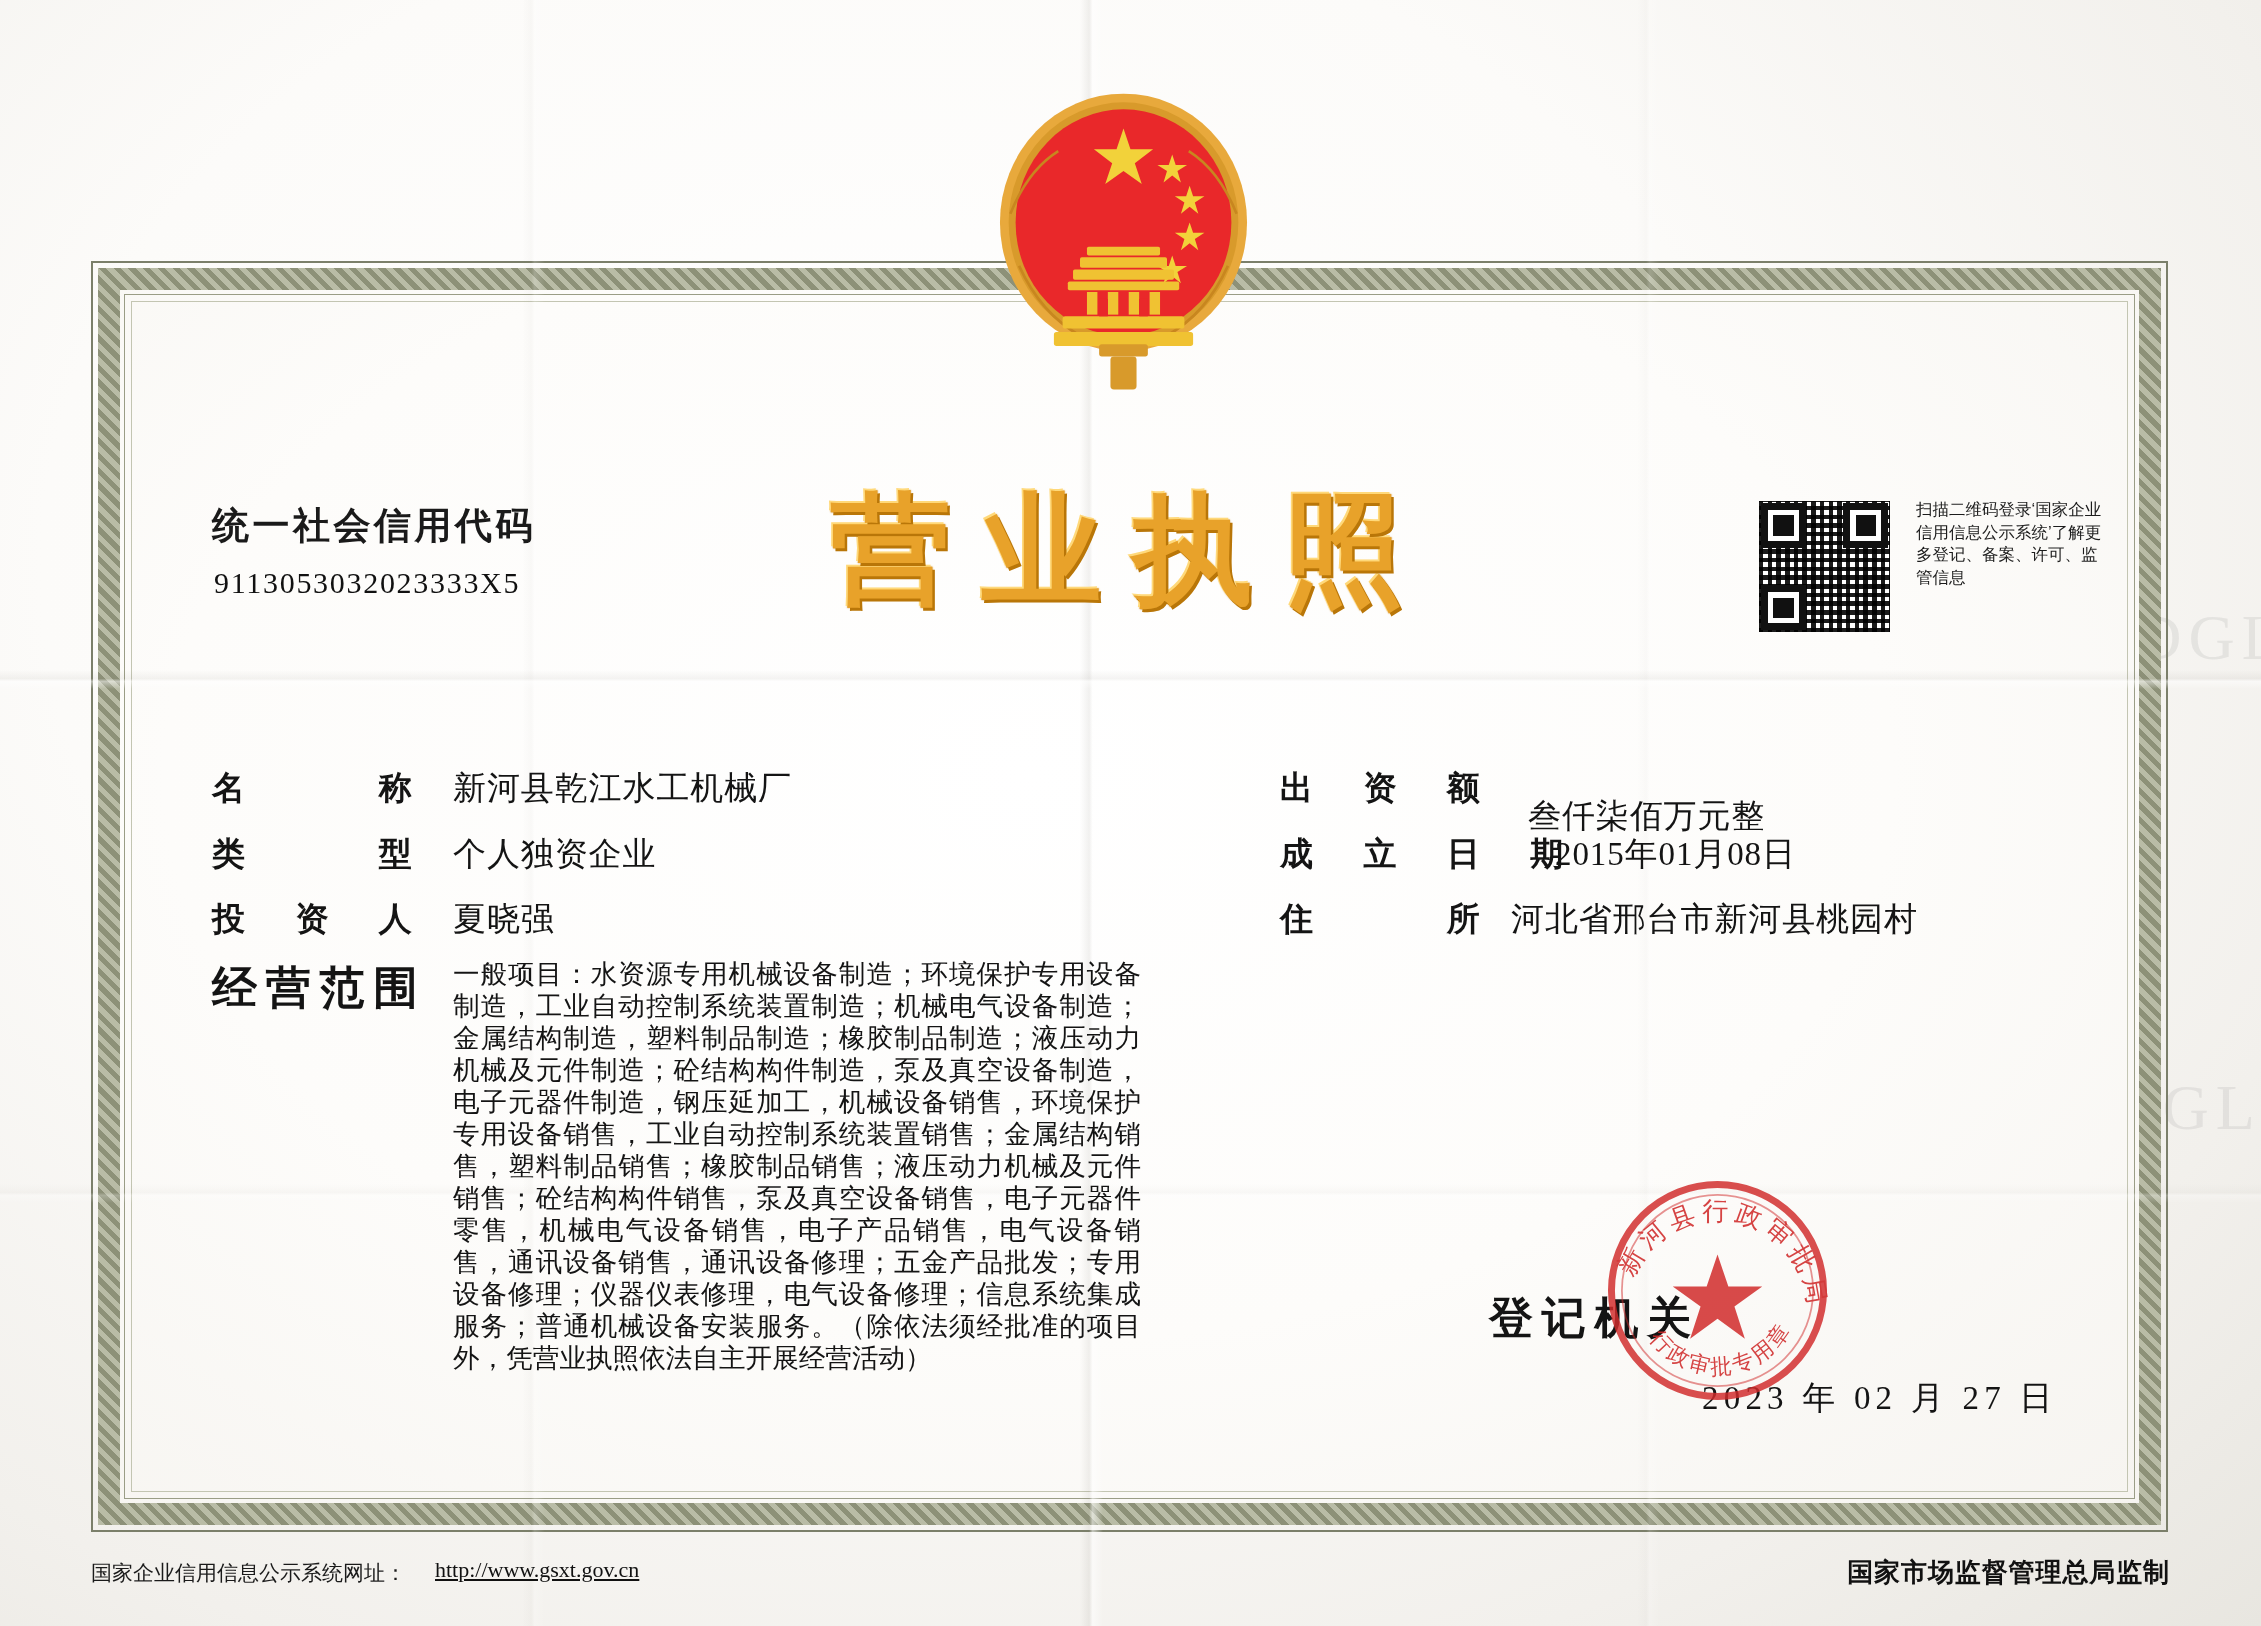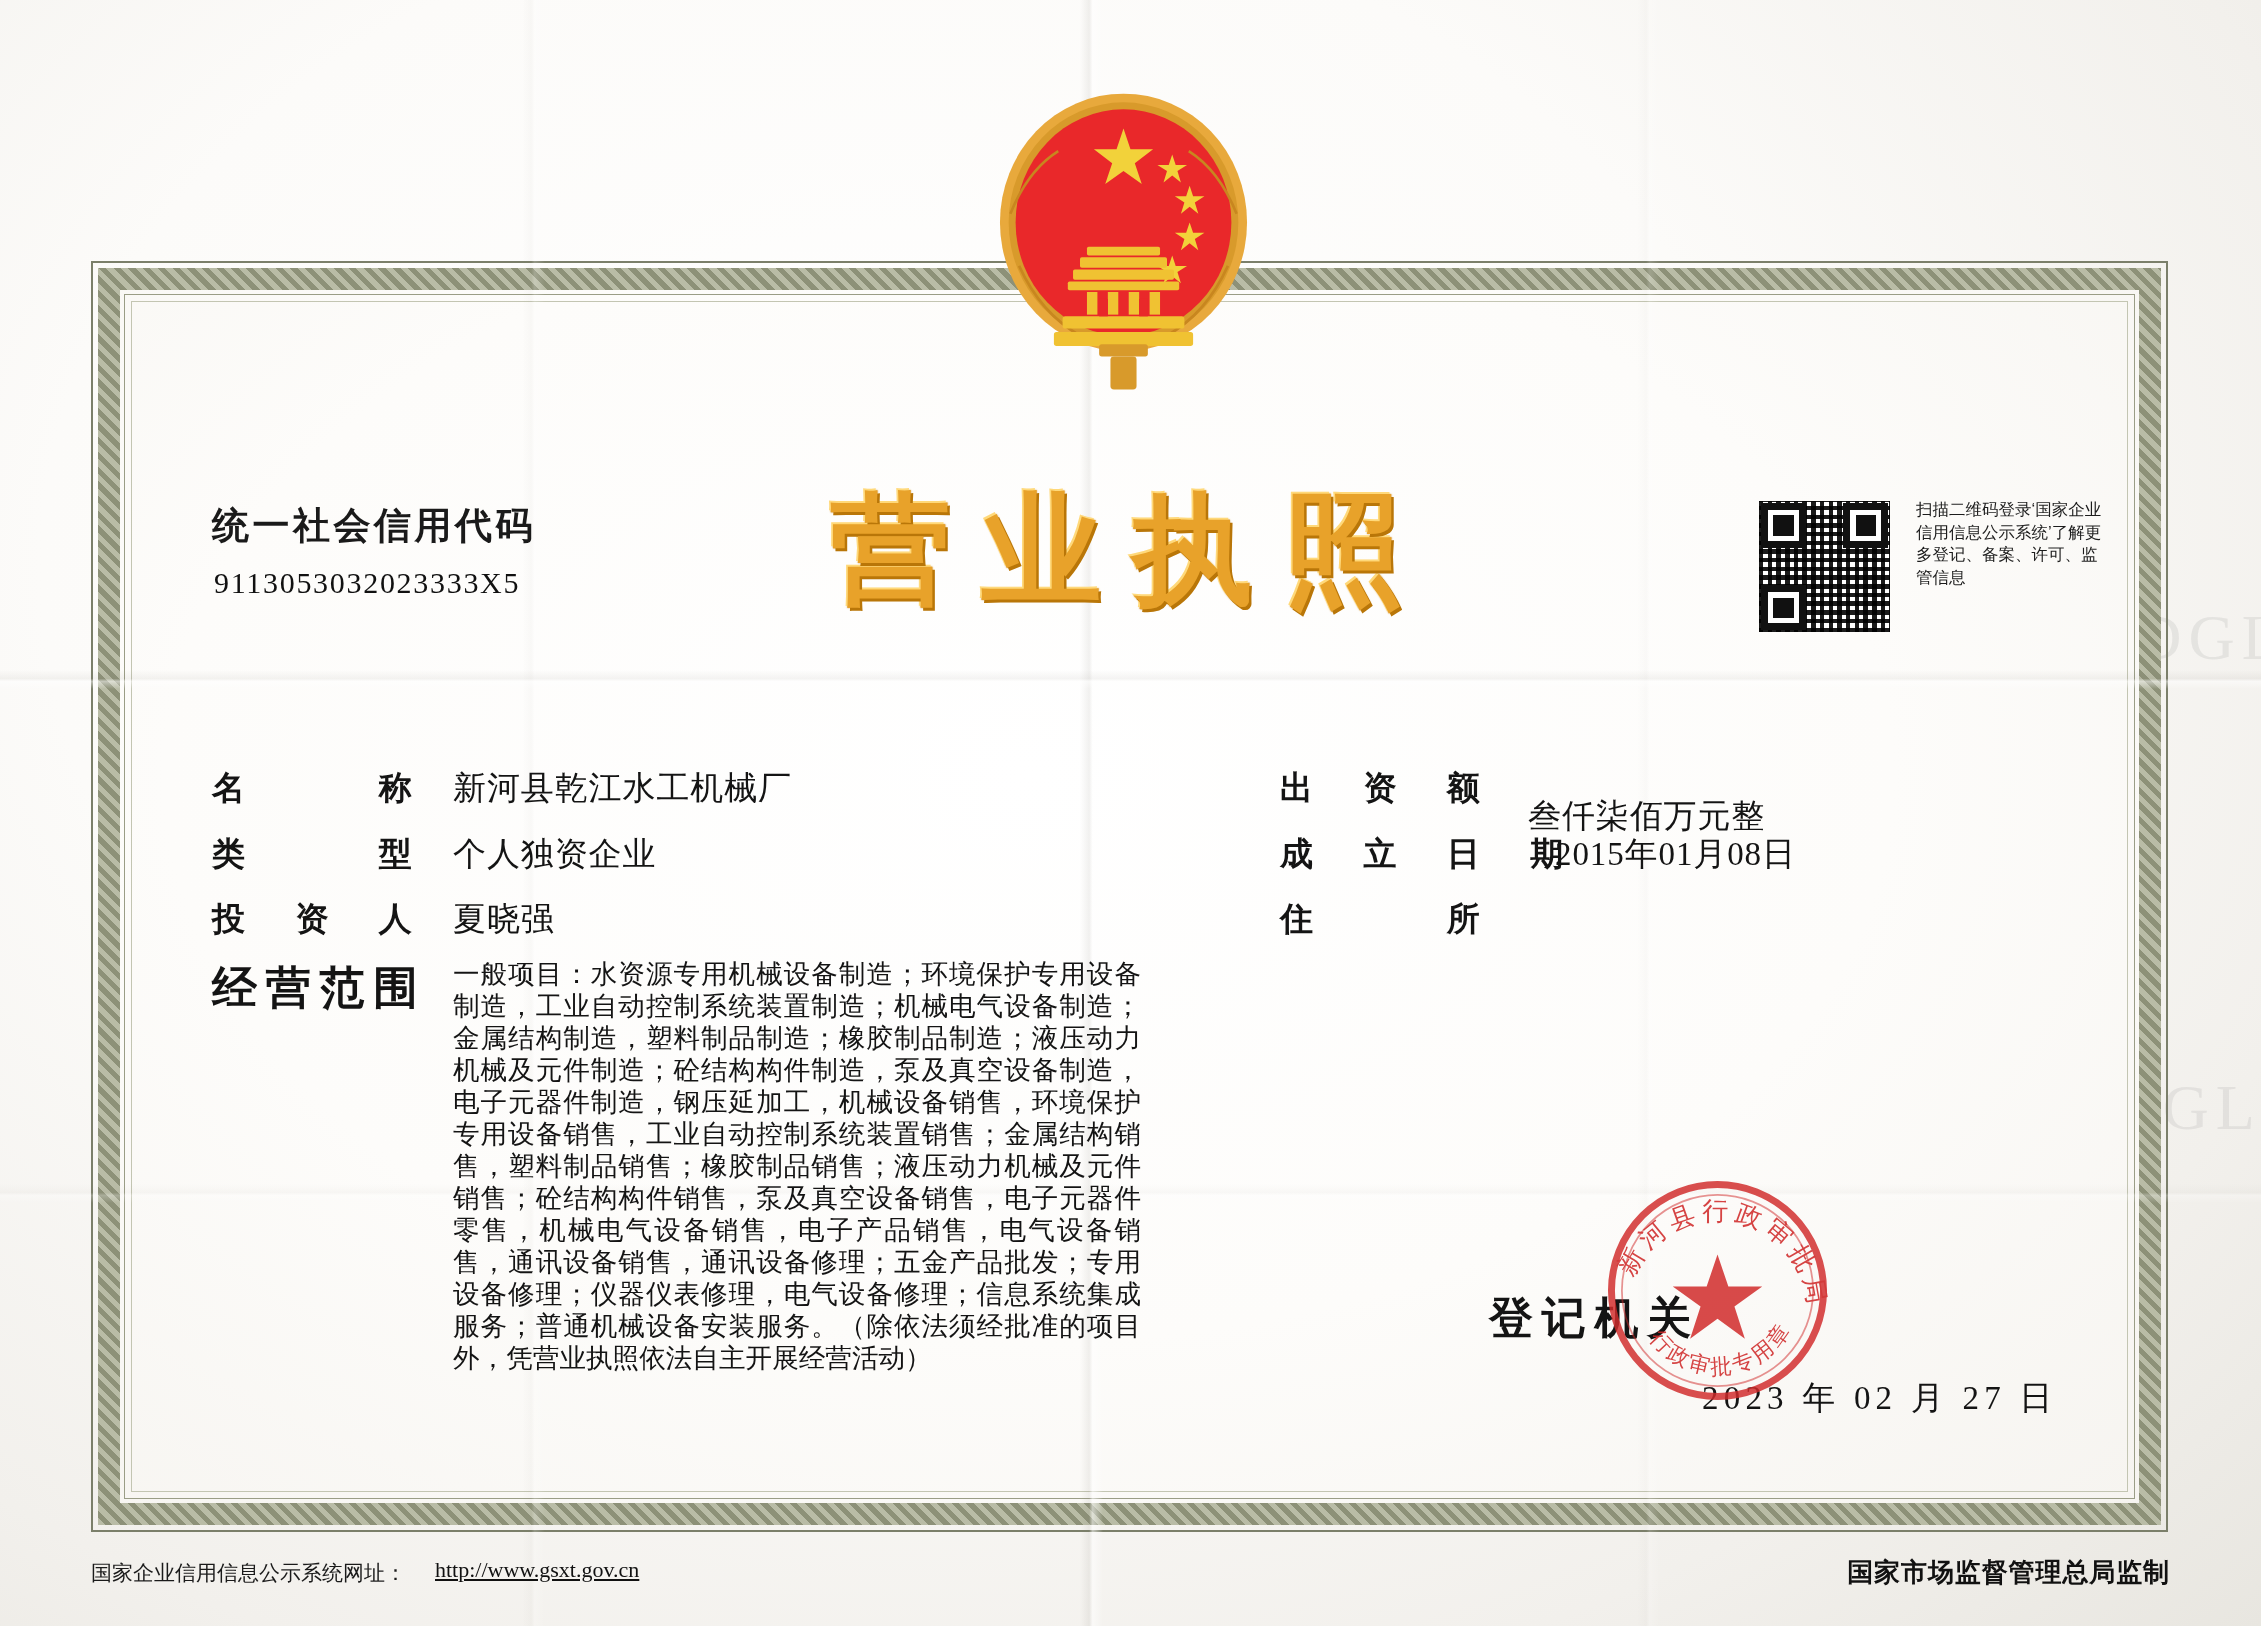--- a/index.html
+++ b/index.html
@@ -403,20 +403,21 @@
   <div class="scope-label">经营范围</div>
   <div class="scope-value">一般项目：水资源专用机械设备制造；环境保护专用设备制造，工业自动控制系统装置制造；机械电气设备制造；金属结构制造，塑料制品制造；橡胶制品制造；液压动力机械及元件制造；砼结构构件制造，泵及真空设备制造，电子元器件制造，钢压延加工，机械设备销售，环境保护专用设备销售，工业自动控制系统装置销售；金属结构销售，塑料制品销售；橡胶制品销售；液压动力机械及元件销售；砼结构构件销售，泵及真空设备销售，电子元器件零售，机械电气设备销售，电子产品销售，电气设备销售，通讯设备销售，通讯设备修理；五金产品批发；专用设备修理；仪器仪表修理，电气设备修理；信息系统集成服务；普通机械设备安装服务。（除依法须经批准的项目外，凭营业执照依法自主开展经营活动）</div>
 
   <div class="field-label" style="left:1280px; top:766px; letter-spacing:8.7px;">出　资　额</div>
   <div class="field-value" style="left:1528px; top:766px;margin-top:28px;">叁仟柒佰万元整</div>
 
   <div class="field-label" style="left:1280px; top:832px; letter-spacing:8.7px;">成　立　日　期</div>
   <div class="field-value" style="left:1528px; top:832px;margin-left:27px;">2015年01月08日</div>
 
   <div class="field-label" style="left:1280px; top:897px; letter-spacing:8.7px;">住　　　所</div>
+  <div class="field-value" style="left:1511px; top:897px;">河北省邢台市新河县桃园村</div>
 
   <div class="reg-label">登记机关</div>
 
   <div class="stamp">
     <svg viewBox="0 0 275 275" width="239" height="239">
       <defs>
         <path id="arcTop" d="M 34 150 A 104 104 0 0 1 241 150"></path>
         <path id="arcBot" d="M 45 160 A 95 95 0 0 0 230 160"></path>
       </defs>
       <circle cx="137.5" cy="137.5" r="122" fill="none" stroke="#d02a2a" stroke-width="8" opacity="0.9"></circle>

